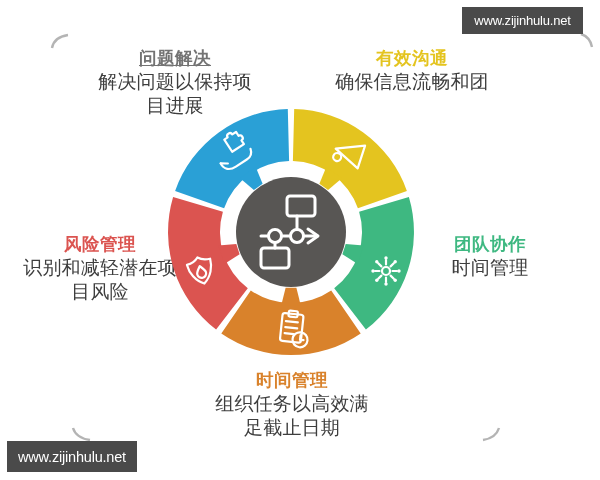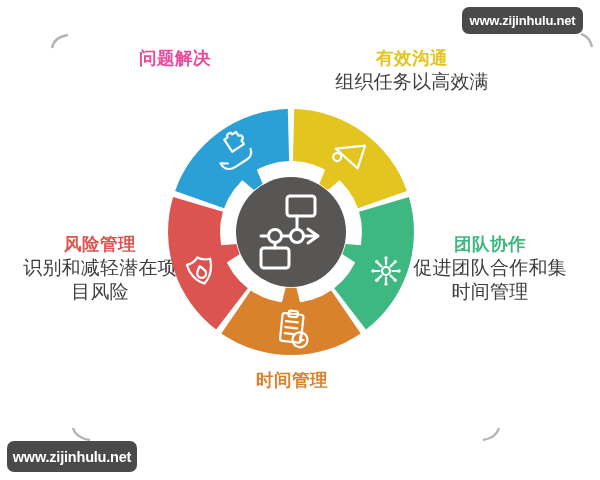--- a/index.html
+++ b/index.html
@@ -8,59 +8,66 @@
   .label{position:absolute;text-align:center;z-index:1;}
   .label-title{font-size:17.5px;font-weight:bold;line-height:23px;letter-spacing:.5px;}
   .label-desc{font-size:19px;line-height:23.5px;color:#3E3E3E;letter-spacing:.2px;}
   .donut-svg{position:absolute;left:0;top:0;z-index:2;pointer-events:none;}
   .seg{stroke:none;}
   .ic{stroke:#fff;fill:none;stroke-width:2.2;stroke-linecap:round;stroke-linejoin:round;}
   .ic-bold{stroke:#fff;fill:none;stroke-width:3;stroke-linecap:round;stroke-linejoin:round;}
   .dot{fill:#fff;stroke:none;}
   .node{stroke:#fff;stroke-width:3;}
   .curl{stroke:#9b9b9b;fill:none;stroke-width:2.4;opacity:.75;}
-  .wm{position:absolute;z-index:3;color:#fff;font-weight:bold;display:flex;
-      align-items:center;justify-content:center;letter-spacing:-.2px;border-radius:7px;}
+  .wm{position:absolute;z-index:3;color:#fff;font-weight:normal;display:flex;
+      align-items:center;justify-content:center;letter-spacing:-.2px;}
   .wm-tr{left:462px;top:7px;width:121px;height:27px;font-size:13px;}
   .wm-bl{left:7px;top:441px;width:130px;height:31px;font-size:14.5px;}
 </style>
 </head>
 <body>
 
 <div class="stage">
 
   <div class="label" style="left:83px;top:47px;width:184px;">
-    <div class="label-title" style="color: #ec4899;">问题解决</div>
+    <div class="label-title" style="color: #737373; text-decoration: underline;">问题解决</div>
+    <div class="label-desc">
+      <div>解决问题以保持项</div>
+      <div>目进展</div>
+    </div>
   </div>
 
   <div class="label" style="left:320px;top:47px;width:184px;">
     <div class="label-title" style="color: rgb(228, 196, 31);">有效沟通</div>
     <div class="label-desc">
-      <div>组织任务以高效满</div>
+      <div>确保信息流畅和团</div>
     </div>
   </div>
 
   <div class="label" style="left:8px;top:233px;width:184px;">
     <div class="label-title" style="color: rgb(219, 84, 80);">风险管理</div>
     <div class="label-desc">
       <div>识别和减轻潜在项</div>
       <div>目风险</div>
     </div>
   </div>
 
   <div class="label" style="left:398px;top:233px;width:184px;font-family:Liberation Serif, serif;">
     <div class="label-title" style="color: rgb(62, 184, 129);">团队协作</div>
     <div class="label-desc">
-      <div>促进团队合作和集</div>
       <div>时间管理</div>
     </div>
   </div>
 
   <div class="label" style="left:200px;top:369px;width:184px;">
     <div class="label-title" style="color: rgb(217, 130, 43);">时间管理</div>
+    <div class="label-desc">
+      <div>组织任务以高效满</div>
+      <div>足截止日期</div>
+    </div>
   </div>
 
   <svg class="donut-svg" width="600" height="480" viewBox="0 0 600 480">
 
     <path class="curl" d="M52,48 Q54,37 68,35"></path>
     <path class="curl" d="M581,34 Q590,37 592,47"></path>
     <path class="curl" d="M73,428 Q76,438 90,440"></path>
     <path class="curl" d="M499,428 Q496,438 483,440"></path>
 
     <path class="seg" d="M175.1,190.9 A123,123 0 0 1 287.8,109.0 L289.1,161.0 A71,71 0 0 0 224.1,208.3 Z" fill="#2AA0D6"></path>

